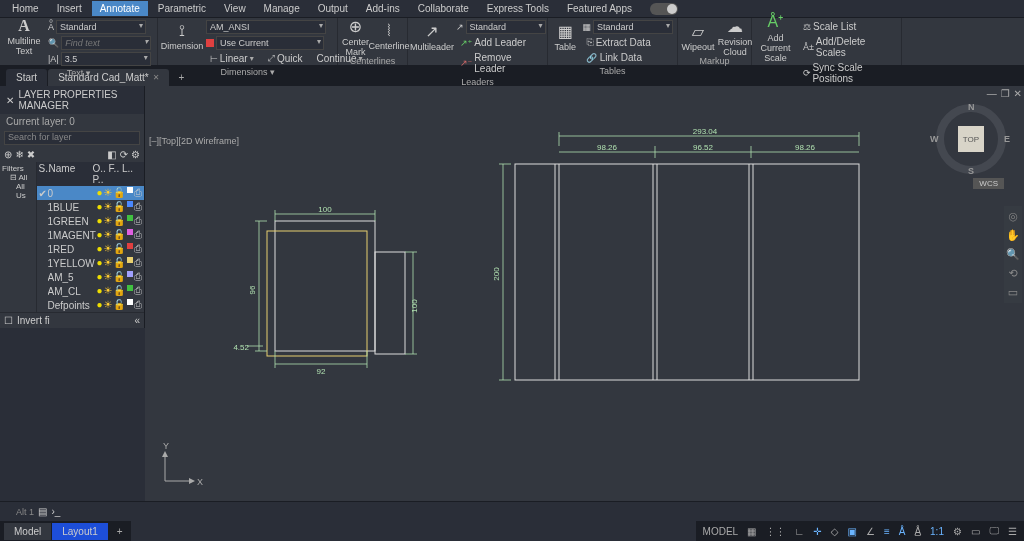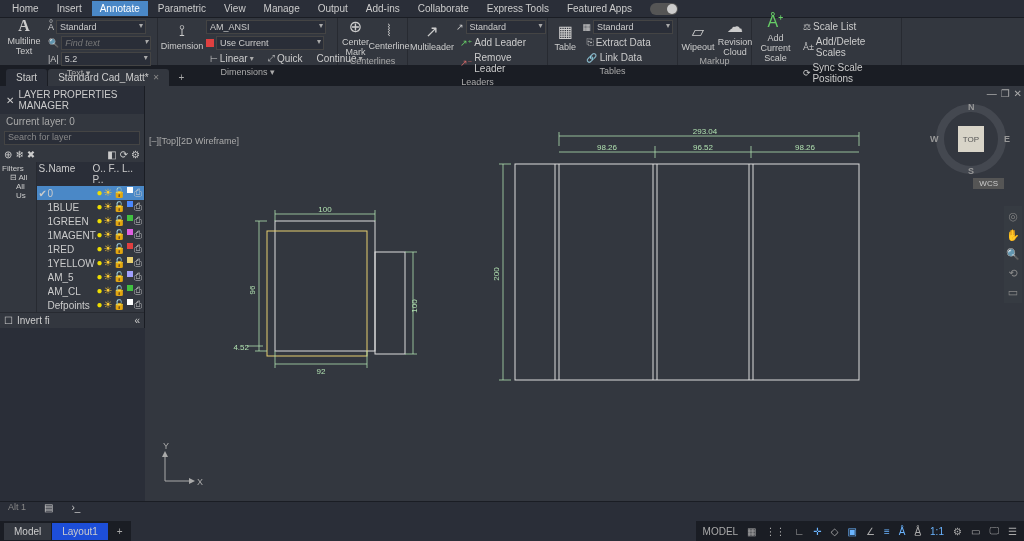--- a/index.html
+++ b/index.html
@@ -72,21 +72,21 @@
 svg.draw { position:absolute; left:0; top:0; width:100%; height:100%; }
 .dim-line { stroke:#b0e0b0; stroke-width:0.8; fill:none; }
 .obj-line { stroke:#ddd; stroke-width:1; fill:none; }
 .yellow-line { stroke:#e8d070; stroke-width:1; fill:none; }
 .dim-text { fill:#b0e0b0; font-size:8px; text-anchor:middle; }
 .dim-text-v { fill:#b0e0b0; font-size:8px; text-anchor:middle; }
 .ucs { stroke:#aaa; stroke-width:1; fill:none; }
 .ucs-lbl { fill:#aaa; font-size:9px; }
 
 
-.cmdline { position:absolute; left:0; right:0; bottom:20px; height:20px; background:#2a2e38; display:flex; align-items:flex-start; padding:0 8px; gap:18px; border-top:1px solid #1a1d24; }
+.cmdline { position:absolute; left:0; right:0; bottom:20px; height:20px; background:#2a2e38; display:flex; align-items:center; padding:0 16px; gap:4px; border-top:1px solid #1a1d24; }
 .cmdline .hist { font-size:9px; color:#888; }
 .cmdline .inp { flex:1; background:#3a3e47; height:14px; font-size:9px; color:#888; padding:0 4px; display:flex; align-items:center; font-style:italic; }
 
 
 .laytabs { position:absolute; left:0; bottom:0; height:20px; display:flex; align-items:center; background:#1a1d24; padding-left:4px; gap:1px; }
 .laytab { padding:3px 10px; font-size:10px; background:#1d4ed8; cursor:pointer; }
 .laytab.active { background:#33373f; }
 
 
 .status { position:absolute; right:0; bottom:0; height:20px; display:flex; align-items:center; gap:3px; padding:0 4px; background:#1a1d24; }
@@ -124,21 +124,21 @@
         <div class="row">
             <span class="ic8">Aͦ</span>
             <div class="dd" style="width:90px">Standard</div>
           </div>
         <div class="row">
             <span class="ic8">🔍</span>
             <div class="dd" style="width:90px;color:#777;font-style:italic">Find text</div>
           </div>
         <div class="row">
             <span class="ic8">|A|</span>
-            <div class="dd" style="width:90px">5.2</div>
+            <div class="dd" style="width:90px">3.5</div>
           </div>
       </div>
     </div>
     <div class="ptitle">Text ▾</div>
   </div>
 
   <div class="panel" style="width:180px">
     <div class="body">
       <div class="bigbtn">
         <span class="ic">⟟</span>

